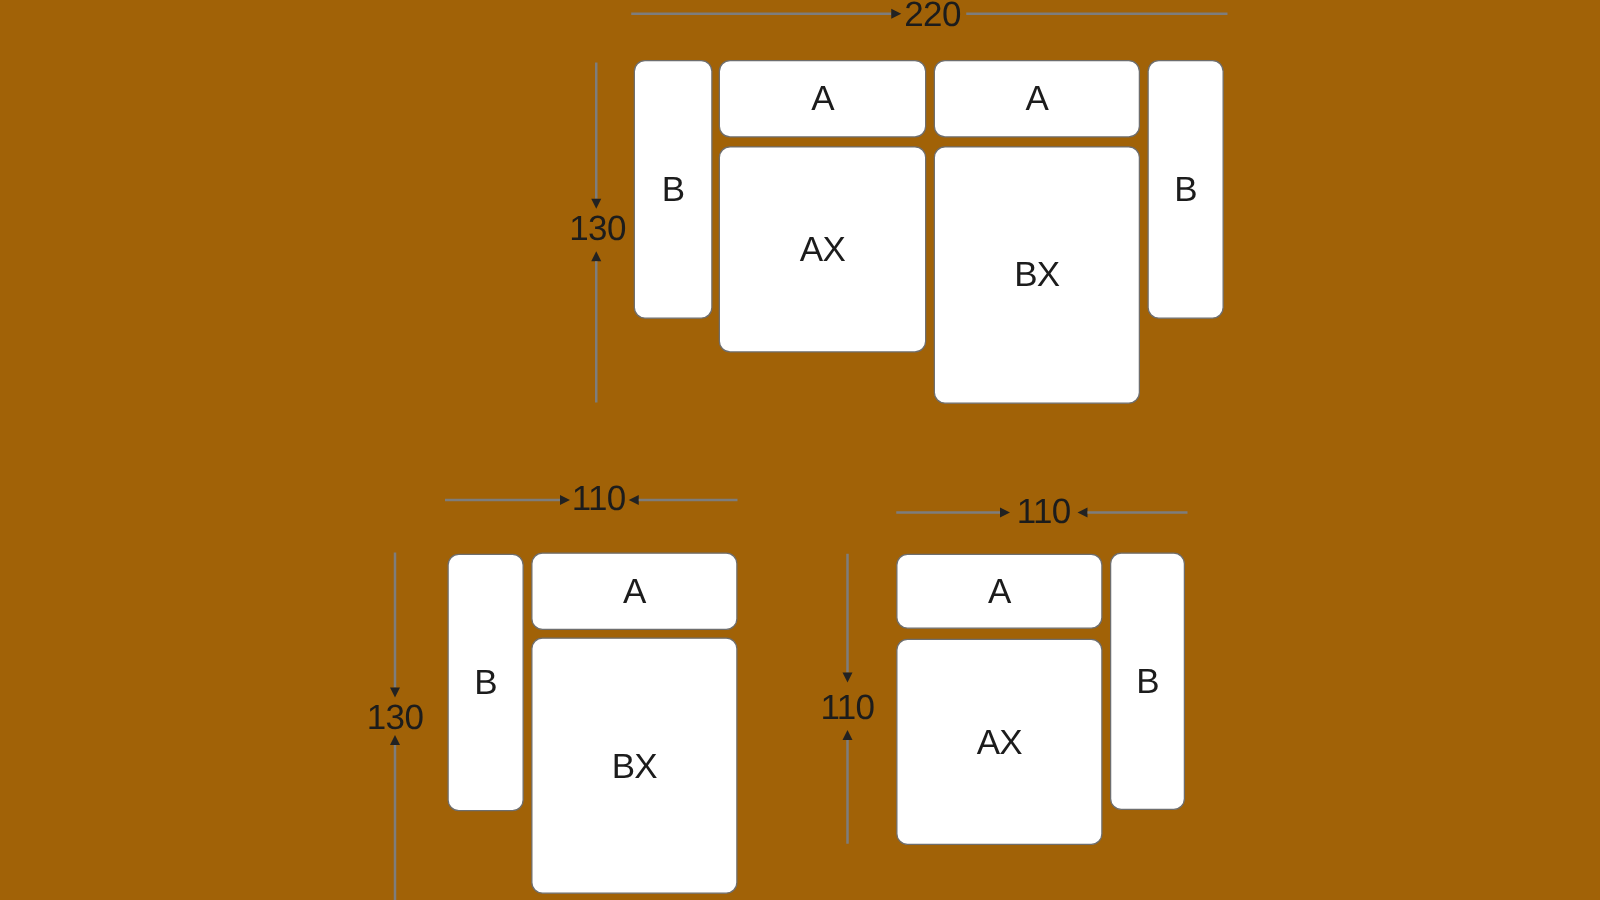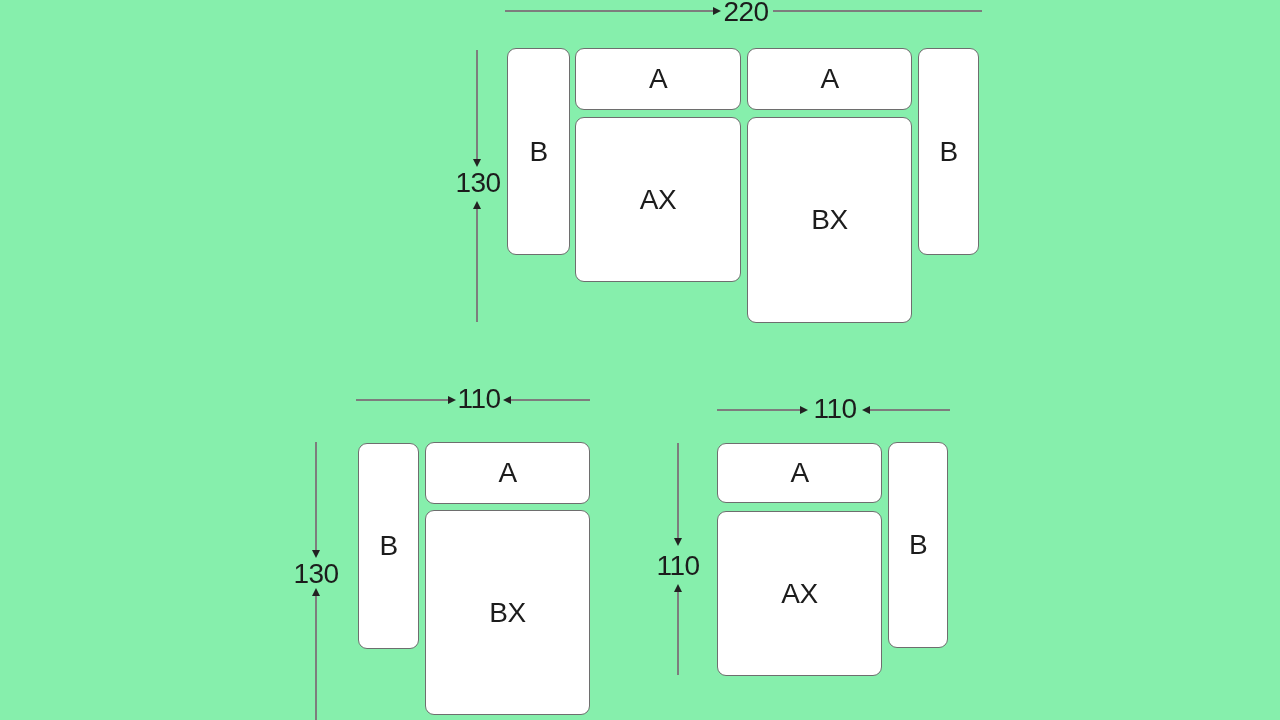--- a/index.html
+++ b/index.html
@@ -5,21 +5,21 @@
   html, body {
     margin: 0;
     padding: 0;
     background: #ffffff;
     font-family: "Liberation Sans", "DejaVu Sans", sans-serif;
   }
   .canvas {
     position: relative;
     width: 1280px;
     height: 720px;
-    background: #86efac;
+    background: #a16207;
     overflow: hidden;
   }
   .diagram {
     position: absolute;
     left: 0; top: 0;
     width: 100%; height: 100%;
   }
   
   .module {
     position: absolute;

